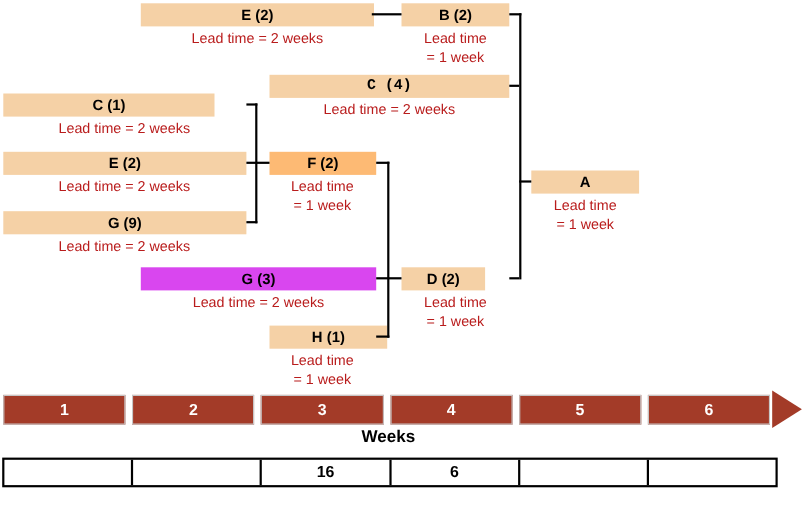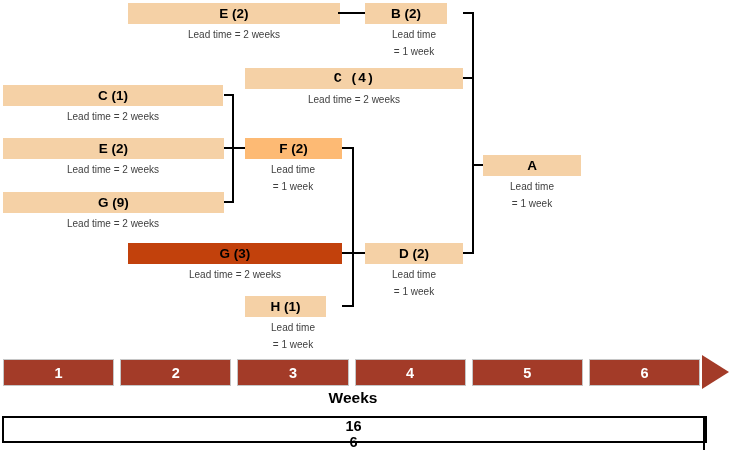--- a/index.html
+++ b/index.html
@@ -1,67 +1,67 @@
 <!DOCTYPE html>
 <html><head>
 <meta charset="utf-8">
 <style>
   html,body{margin:0;padding:0;background:#fff;font-family:"Liberation Sans",sans-serif;}
   #canvas{position:relative;width:730px;height:470px;background:#fff;overflow:hidden;color:#000;}
   .bar{position:absolute;height:21px;display:flex;align-items:center;justify-content:center;
        font-weight:bold;font-size:13.5px;color:#000;}
-  .lead{position:absolute;font-size:10px;line-height:17px;text-align:center;white-space:pre-line;color:#404040;}
+  .lead{position:absolute;font-size:13px;line-height:17px;text-align:center;white-space:pre-line;color:#b91c1c;}
   .hline{position:absolute;height:2px;background:#000;}
   .vline{position:absolute;width:2px;background:#000;}
   .weeks-row{position:absolute;left:3px;top:359px;width:697px;height:27px;display:flex;gap:6px;}
   .week-seg{flex:1;border:1px solid #c6c6c6;box-sizing:border-box;color:#fff;font-weight:bold;
             font-size:14.5px;display:flex;align-items:center;justify-content:center;}
   .weeks-arrow{position:absolute;left:702px;top:355px;width:0;height:0;
                border-left:27px solid #A33B28;border-top:17px solid transparent;border-bottom:17px solid transparent;}
   .weeks-label{position:absolute;left:0;top:389px;width:706px;text-align:center;font-weight:bold;font-size:15.5px;}
   .gr-table{position:absolute;left:2px;top:416px;width:705px;height:27px;display:flex;
-            border:2px solid #000;box-sizing:border-box;flex-direction:column;}
+            border:2px solid #000;box-sizing:border-box;}
   .gr-cell{flex:1;border-right:2px solid #000;display:flex;align-items:center;justify-content:center;
            font-weight:bold;font-size:14.5px;}
   .gr-cell:last-child{border-right:none;}
   .gr-caption{position:absolute;left:0;top:446px;width:723px;text-align:center;font-weight:bold;font-size:15.5px;}
 </style>
 </head>
 <body>
 
 <div id="canvas">
 
   <div class="bar" style="left: 128px; top: 3px; width: 212px; background: rgb(245, 209, 166);">
       <span>E (2)</span>
     </div>
-  <div class="bar" style="left: 365px; top: 3px; width: 82px; background: rgb(245, 209, 166);">
+  <div class="bar" style="left: 365px; top: 3px; width: 98px; background: rgb(245, 209, 166);">
       <span>B (2)</span>
     </div>
   <div class="bar" style="left: 245px; top: 68px; width: 218px; background: rgb(245, 209, 166); font-family: Liberation Mono, monospace;">
       <span>C (4)</span>
     </div>
-  <div class="bar" style="left: 3px; top: 85px; width: 220px; background: rgb(245, 209, 166);">
+  <div class="bar" style="left: 3px; top: 85px; width: 192px; background: rgb(245, 209, 166);">
       <span>C (1)</span>
     </div>
   <div class="bar" style="left: 3px; top: 138px; width: 221px; background: rgb(245, 209, 166);">
       <span>E (2)</span>
     </div>
   <div class="bar" style="left: 3px; top: 192px; width: 221px; background: rgb(245, 209, 166);">
       <span>G (9)</span>
     </div>
   <div class="bar" style="left: 245px; top: 138px; width: 97px; background: #fdba74;">
       <span>F (2)</span>
     </div>
-  <div class="bar" style="left: 128px; top: 243px; width: 214px; background: #c2410c;">
+  <div class="bar" style="left: 128px; top: 243px; width: 214px; background: #d946ef;">
       <span>G (3)</span>
     </div>
-  <div class="bar" style="left: 245px; top: 296px; width: 81px; background: rgb(245, 209, 166);">
+  <div class="bar" style="left: 245px; top: 296px; width: 107px; background: rgb(245, 209, 166);">
       <span>H (1)</span>
     </div>
-  <div class="bar" style="left: 365px; top: 243px; width: 98px; background: rgb(245, 209, 166);">
+  <div class="bar" style="left: 365px; top: 243px; width: 76px; background: rgb(245, 209, 166);">
       <span>D (2)</span>
     </div>
   <div class="bar" style="left: 483px; top: 155px; width: 98px; background: rgb(245, 209, 166);">
       <span>A</span>
     </div>
 
   <div class="lead" style="left:134px;top:26px;width:200px;">Lead time = 2 weeks</div>
   <div class="lead" style="left:364px;top:26px;width:100px;">Lead time
 = 1 week</div>
   <div class="lead" style="left:254px;top:91px;width:200px;">Lead time = 2 weeks</div>

